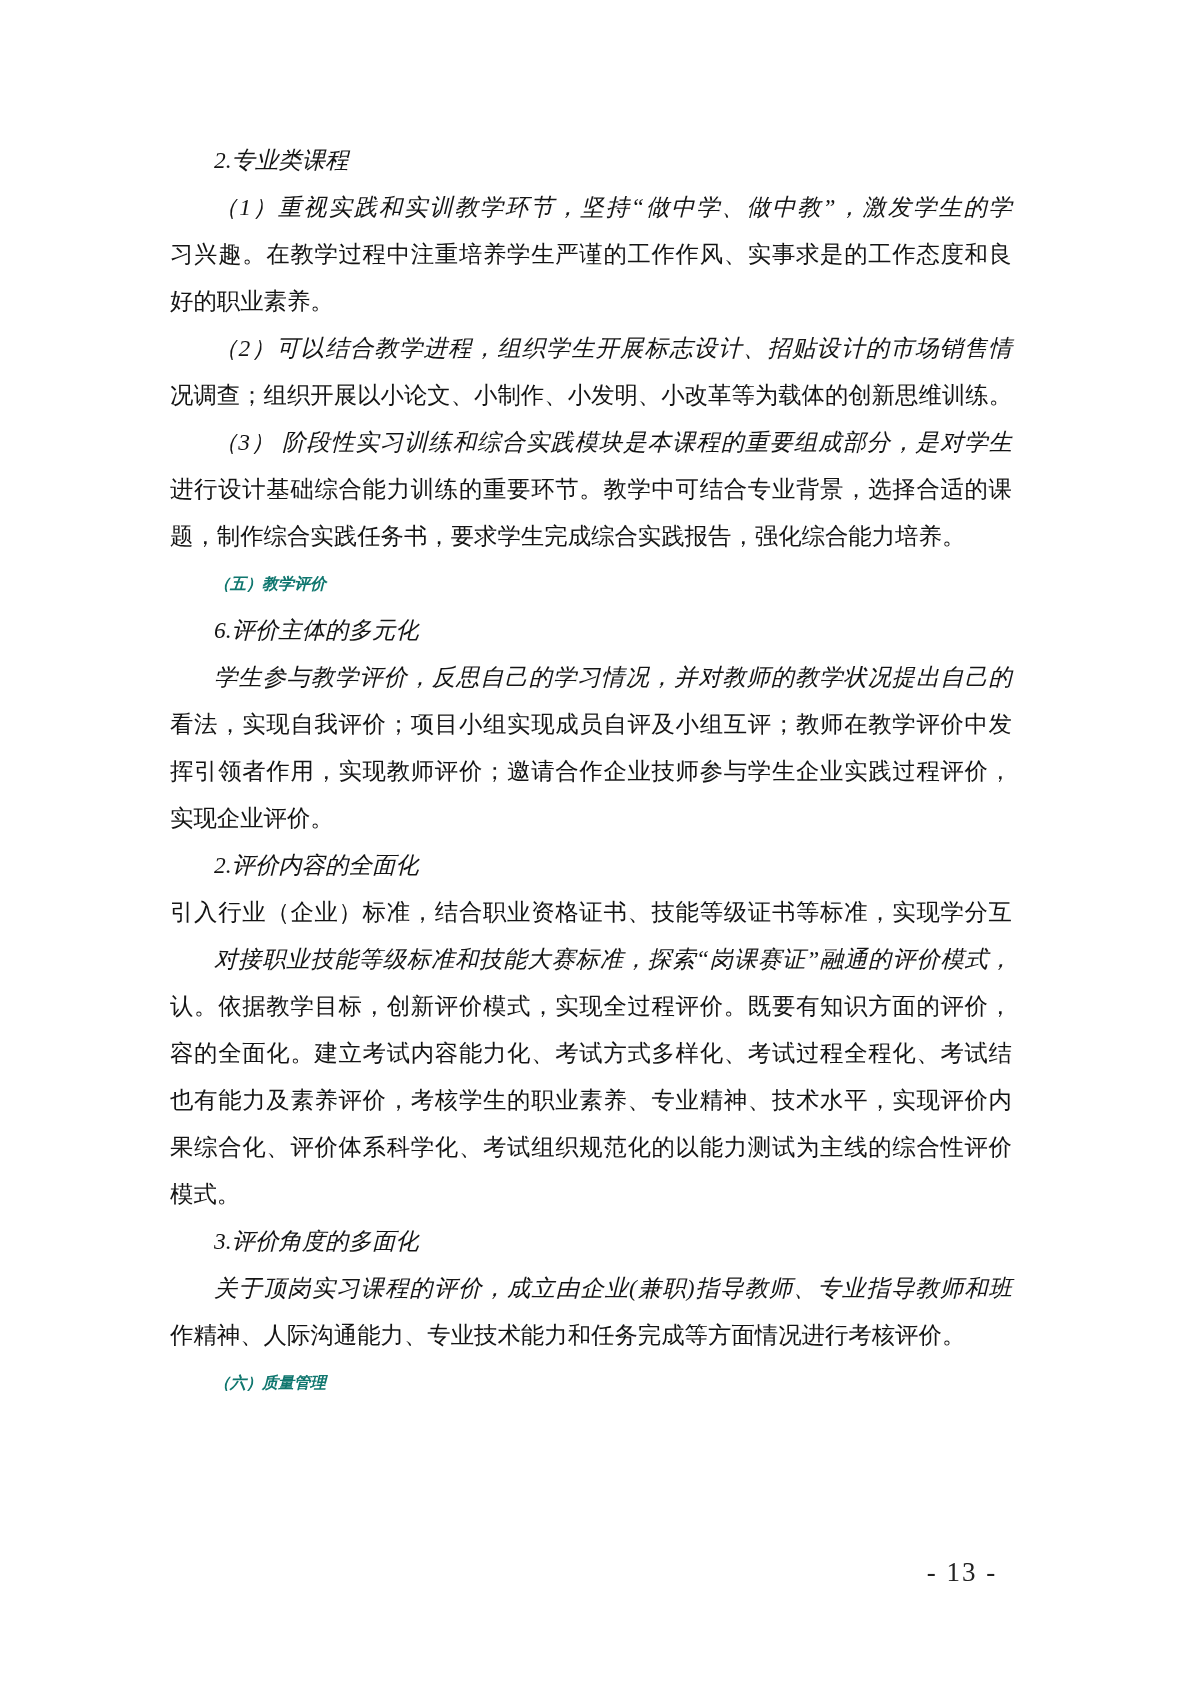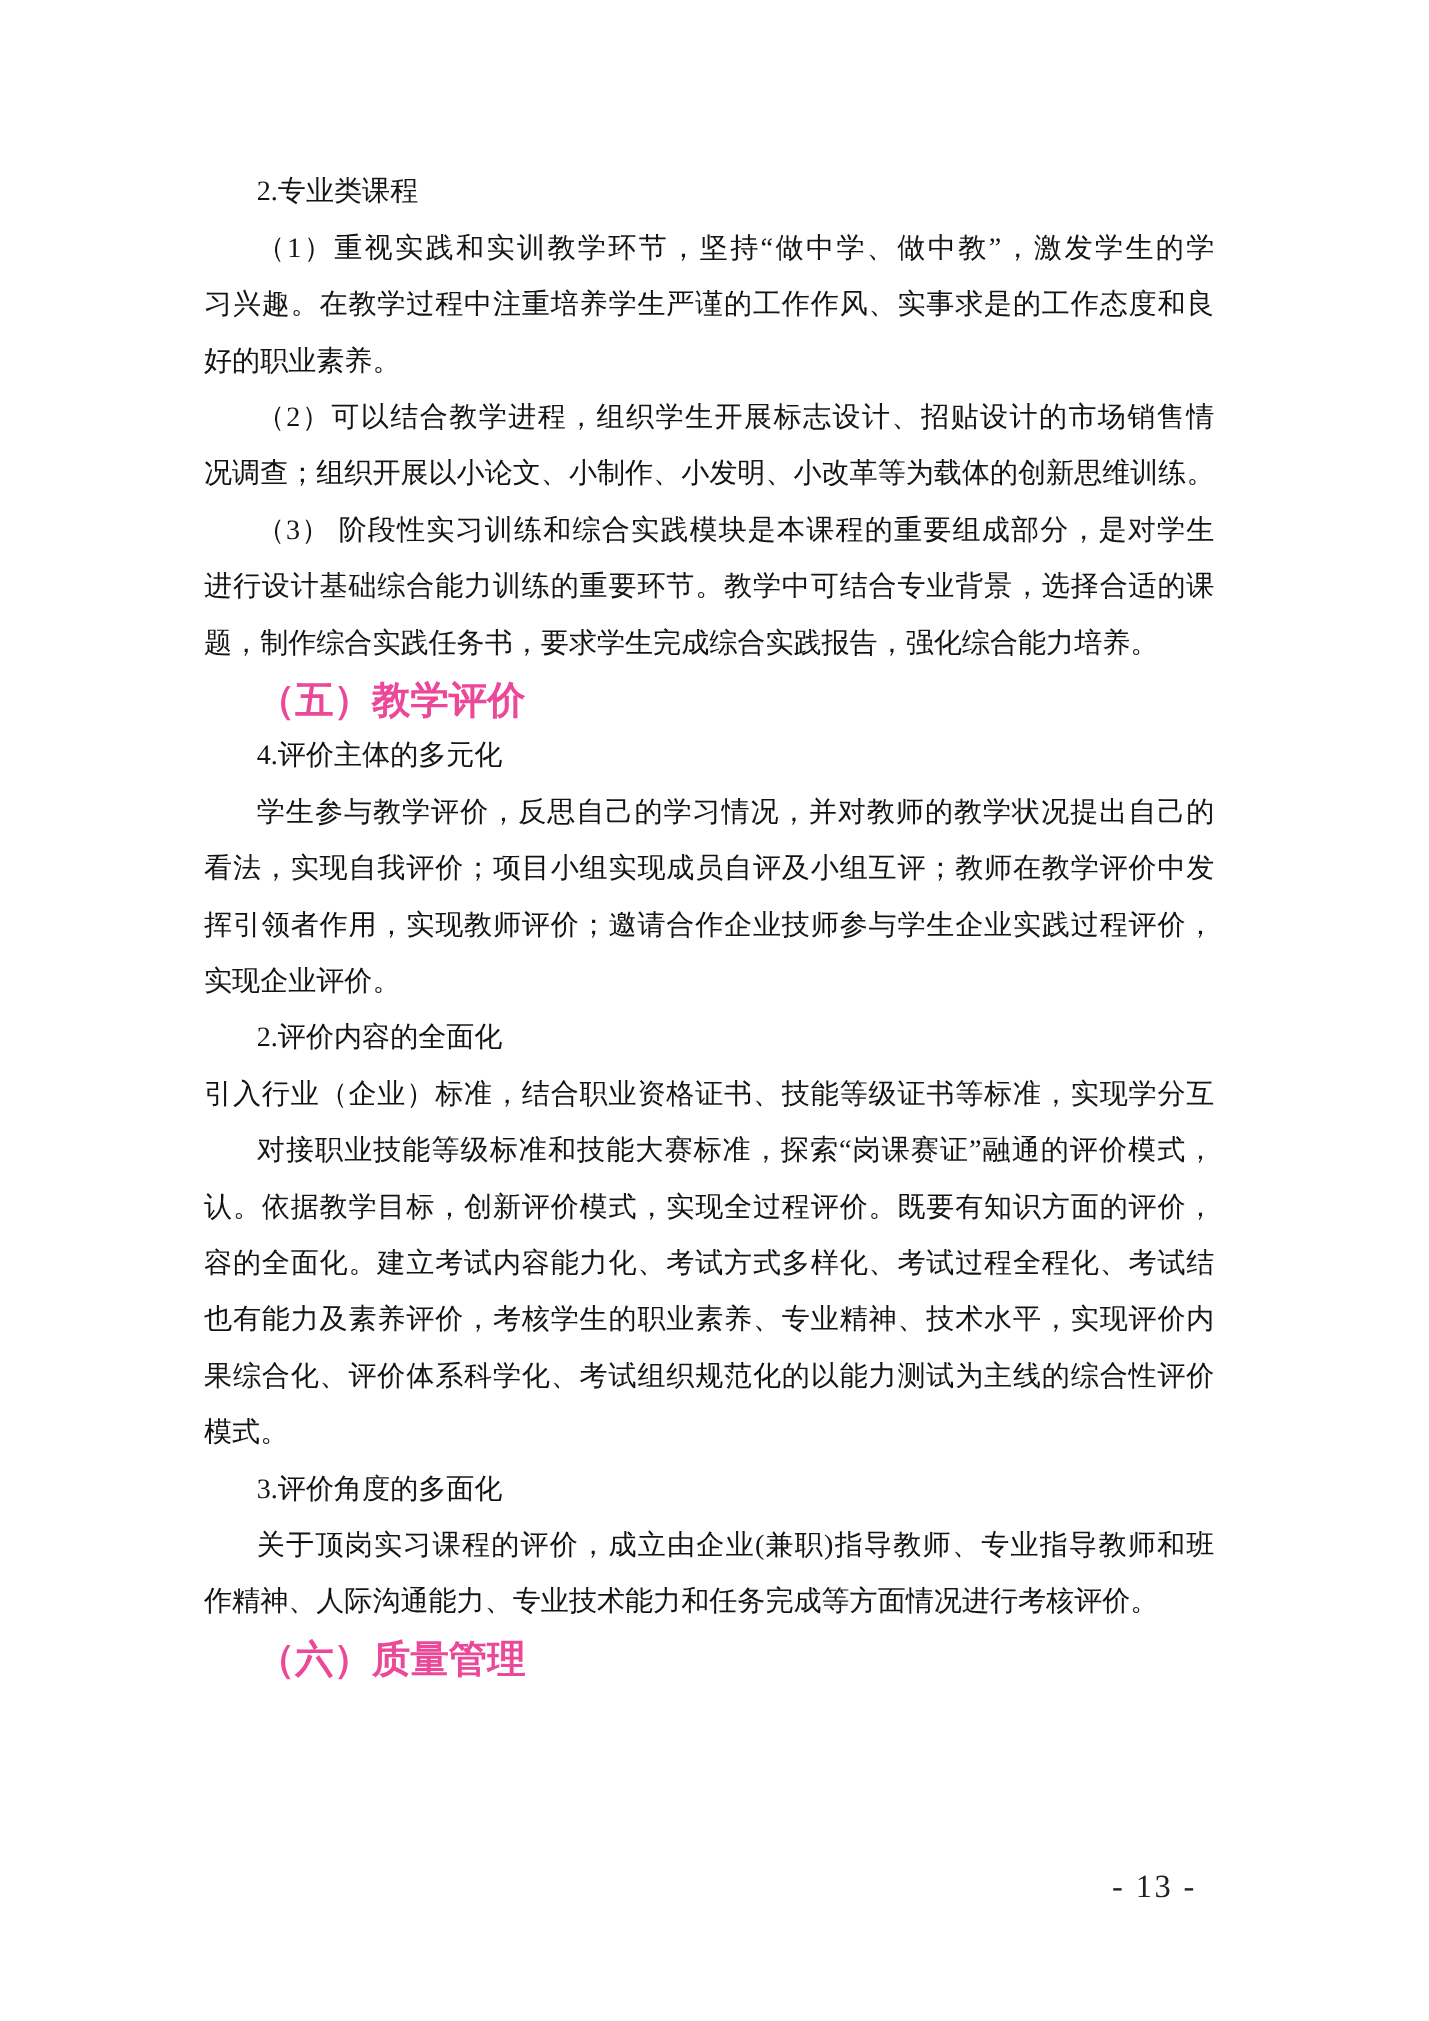--- a/index.html
+++ b/index.html
@@ -29,26 +29,27 @@
     white-space: nowrap;
     color: #141414;
   }
   .line.justify {
     white-space: normal;
     text-align: justify;
     text-align-last: justify;
   }
   .line.indent {
     text-indent: 44px;
+    font-style: italic;
   }
   .line.bold {
     font-weight: bold;
     font-family: "Liberation Sans", sans-serif;
-    font-size: 32px;
-    color: #ec4899;
+    font-size: 16px;
+    color: #0f766e;
   }
   .footer {
     position: absolute;
     top: 1552px;
     left: 890px;
     width: 144px;
     height: 40px;
     text-align: center;
     font-size: 27px;
     line-height: 40px;
@@ -65,21 +66,21 @@
       <div class="line indent">2.专业类课程</div>
       <div class="line indent justify">（1）重视实践和实训教学环节，坚持“做中学、做中教”，激发学生的学</div>
       <div class="line justify">习兴趣。在教学过程中注重培养学生严谨的工作作风、实事求是的工作态度和良</div>
       <div class="line">好的职业素养。</div>
       <div class="line indent justify">（2）可以结合教学进程，组织学生开展标志设计、招贴设计的市场销售情</div>
       <div class="line">况调查；组织开展以小论文、小制作、小发明、小改革等为载体的创新思维训练。</div>
       <div class="line indent justify">（3） 阶段性实习训练和综合实践模块是本课程的重要组成部分，是对学生</div>
       <div class="line justify">进行设计基础综合能力训练的重要环节。教学中可结合专业背景，选择合适的课</div>
       <div class="line">题，制作综合实践任务书，要求学生完成综合实践报告，强化综合能力培养。</div>
       <div class="line indent bold">（五）教学评价</div>
-      <div class="line indent">4.评价主体的多元化</div>
+      <div class="line indent">6.评价主体的多元化</div>
       <div class="line indent justify">学生参与教学评价，反思自己的学习情况，并对教师的教学状况提出自己的</div>
       <div class="line justify">看法，实现自我评价；项目小组实现成员自评及小组互评；教师在教学评价中发</div>
       <div class="line justify">挥引领者作用，实现教师评价；邀请合作企业技师参与学生企业实践过程评价，</div>
       <div class="line">实现企业评价。</div>
       <div class="line indent">2.评价内容的全面化</div>
       <div class="line justify">引入行业（企业）标准，结合职业资格证书、技能等级证书等标准，实现学分互</div>
       <div class="line indent justify">对接职业技能等级标准和技能大赛标准，探索“岗课赛证”融通的评价模式，</div>
       <div class="line justify">认。依据教学目标，创新评价模式，实现全过程评价。既要有知识方面的评价，</div>
       <div class="line justify">容的全面化。建立考试内容能力化、考试方式多样化、考试过程全程化、考试结</div>
       <div class="line justify">也有能力及素养评价，考核学生的职业素养、专业精神、技术水平，实现评价内</div>

